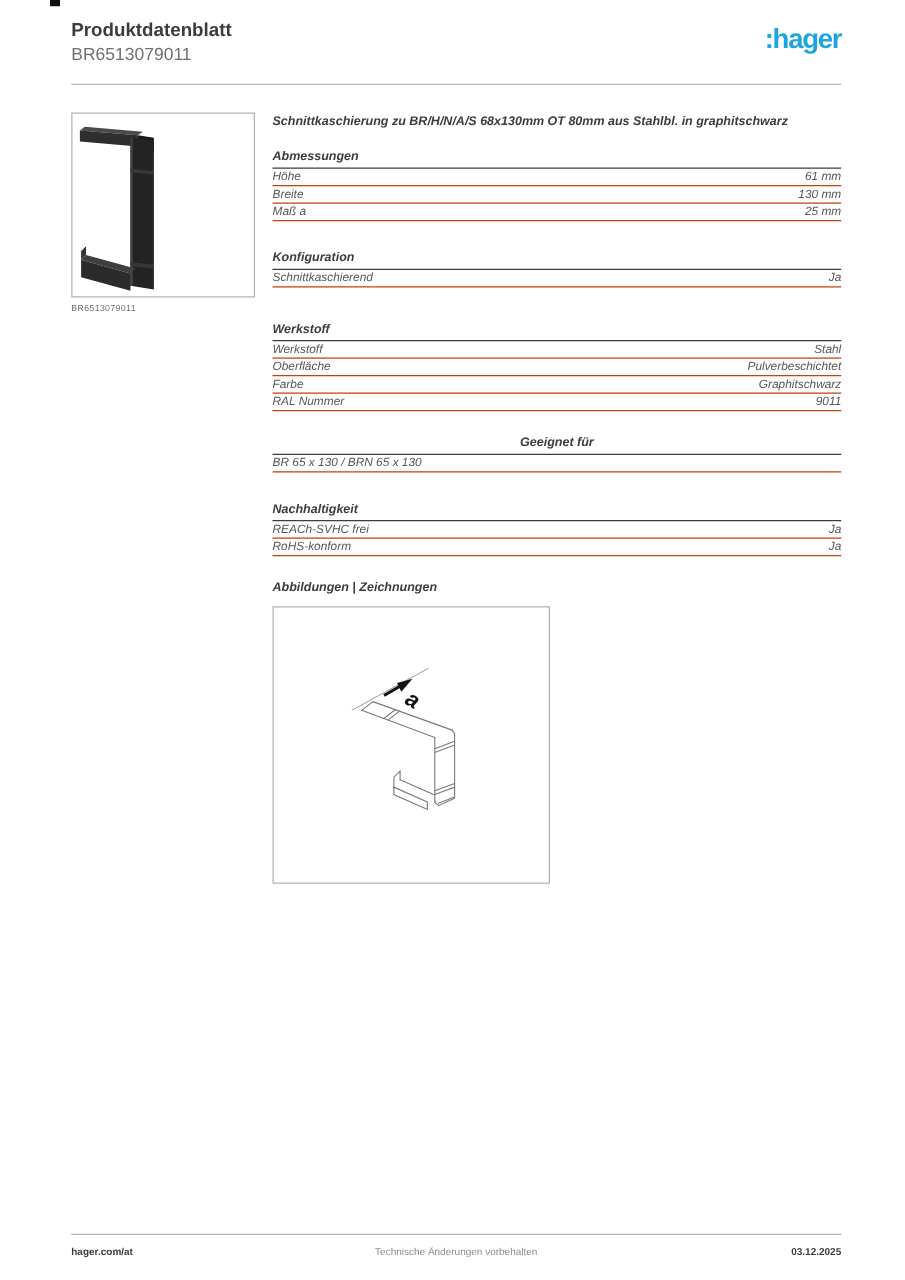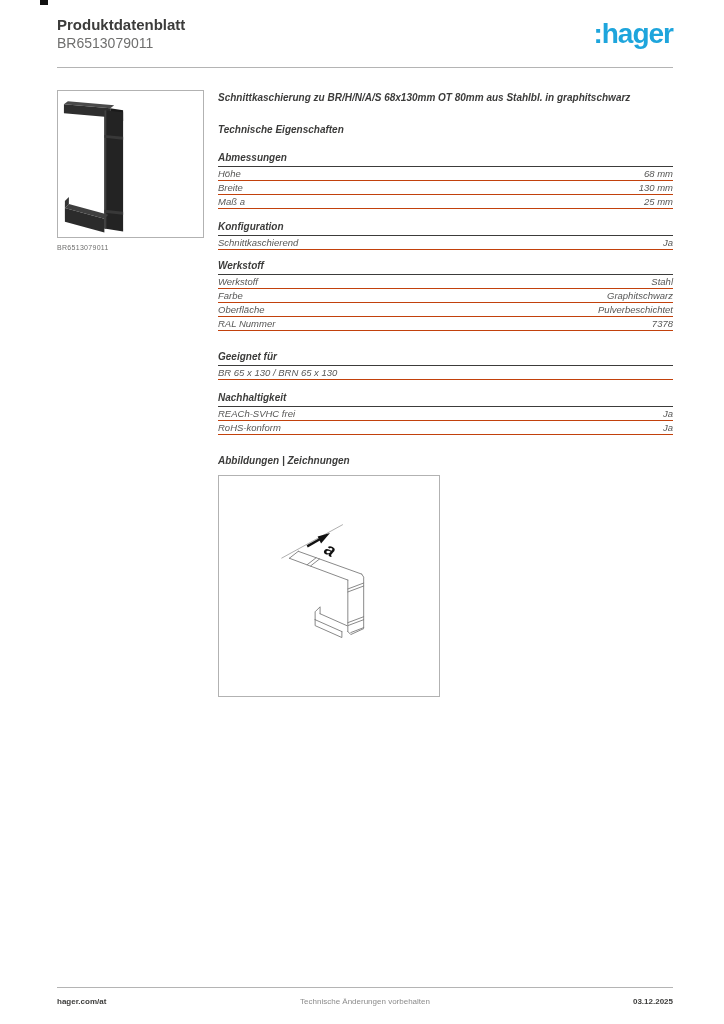--- a/index.html
+++ b/index.html
@@ -7,21 +7,21 @@
   body { font-family:"Liberation Sans", sans-serif; }
   .page {
     position:relative; width:724px; height:1024px; background:#ffffff;
     margin:0 auto; overflow:hidden;
   }
   .top-mark { position:absolute; left:40px; top:0; width:8px; height:5px; background:#111; }
 
   
   .doc-title { position:absolute; left:57px; top:16px; font-size:15px; font-weight:bold; color:#3c3c3b; }
   .doc-code  { position:absolute; left:57px; top:35px; font-size:14px; color:#6f6f6e; }
-  .logo      { position:absolute; right:51px; top:18px; font-size:28px; font-weight:bold;
+  .logo      { position:absolute; right:51px; top:18px; font-size:22px; font-weight:bold;
                letter-spacing:-1px; color:#1ea5dc; }
   .header-rule { position:absolute; left:57px; top:67px; width:616px; height:1px; background:#b4b4b4; }
 
   
   .photo-box { position:absolute; left:57px; top:90px; width:147px; height:148px;
                border:1px solid #b2b2b2; background:#fff; }
   .photo-caption { position:absolute; left:57px; top:244px; font-size:7px; color:#6f6f6e; letter-spacing:.3px; }
 
   
   .right-col { position:absolute; left:218px; top:92px; width:455px;font-style:italic; }
@@ -32,23 +32,23 @@
     font-size:10px; font-weight:bold; color:#3c3c3b; line-height:11px;
     padding-bottom:3px; border-bottom:1px solid #3c3c3b;
   }
   .section .row {
     display:flex; justify-content:space-between; align-items:center;
     height:14px; line-height:14px; border-bottom:1px solid #c2410c;
     font-size:9.5px; color:#575756;
   }
   .section .row .lab { white-space:nowrap; }
   .section .row .val { white-space:nowrap; text-align:right; }
-  .m8  { margin-top:12px; }
-  .m10 { margin-top:10px; }
-  .m20 { margin-top:20px; }
+  .m8  { margin-top:24px; }
+  .m10 { margin-top:28px; }
+  .m20 { margin-top:20px;text-align:center; }
   .drawing-heading { margin-top:20px; font-size:10px; font-weight:bold; color:#3c3c3b; line-height:12px; }
   .drawing-box { margin-top:8px; width:222px; height:222px; border:1px solid #b2b2b2; background:#fff; }
 
   
   .footer-rule { position:absolute; left:57px; top:987px; width:616px; height:1px; background:#b4b4b4; }
   .footer-left  { position:absolute; left:57px;  top:997px; font-size:8px; font-weight:bold; color:#3c3c3b; }
   .footer-center{ position:absolute; left:57px;  top:997px; width:616px; text-align:center; font-size:8px; color:#8c8c8c; }
   .footer-right { position:absolute; right:51px; top:997px; font-size:8px; font-weight:bold; color:#3c3c3b; }
 </style>
 </head>
@@ -75,29 +75,28 @@
       <polygon points="47,120 66,122 66,125 47,123" fill="#383838"></polygon>
       <polygon points="7,118 11,114 51,125 47,129" fill="#3f3f3f"></polygon>
       <polygon points="7,118 47,129 47,143 7,132" fill="#2b2b2b"></polygon>
       <polygon points="7,111 11,107 11,114 7,118" fill="#333333"></polygon>
     </svg>
   </div>
   <div class="photo-caption">BR6513079011</div>
 
   <div class="right-col">
     <div class="desc">Schnittkaschierung zu BR/H/N/A/S 68x130mm OT 80mm aus Stahlbl. in graphitschwarz</div>
-    <div class="tech-title">Technische Eigenschaften</div>
 
     <div class="sections">
 
       <div class="section">
         <div class="sec-heading">Abmessungen</div>
         <div class="row">
           <span class="lab">Höhe</span>
-          <span class="val">68 mm</span>
+          <span class="val">61 mm</span>
         </div>
         <div class="row">
           <span class="lab">Breite</span>
           <span class="val">130 mm</span>
         </div>
         <div class="row">
           <span class="lab">Maß a</span>
           <span class="val">25 mm</span>
         </div>
       </div>
@@ -110,30 +109,30 @@
         </div>
       </div>
 
       <div class="section m10">
         <div class="sec-heading">Werkstoff</div>
         <div class="row">
           <span class="lab">Werkstoff</span>
           <span class="val">Stahl</span>
         </div>
         <div class="row">
+          <span class="lab">Oberfläche</span>
+          <span class="val">Pulverbeschichtet</span>
+        </div>
+        <div class="row">
           <span class="lab">Farbe</span>
           <span class="val">Graphitschwarz</span>
         </div>
         <div class="row">
-          <span class="lab">Oberfläche</span>
-          <span class="val">Pulverbeschichtet</span>
-        </div>
-        <div class="row">
           <span class="lab">RAL Nummer</span>
-          <span class="val">7378</span>
+          <span class="val">9011</span>
         </div>
       </div>
 
       <div class="section m20">
         <div class="sec-heading">Geeignet für</div>
         <div class="row">
           <span class="lab">BR 65 x 130 / BRN 65 x 130</span>
           <span class="val"></span>
         </div>
       </div>

